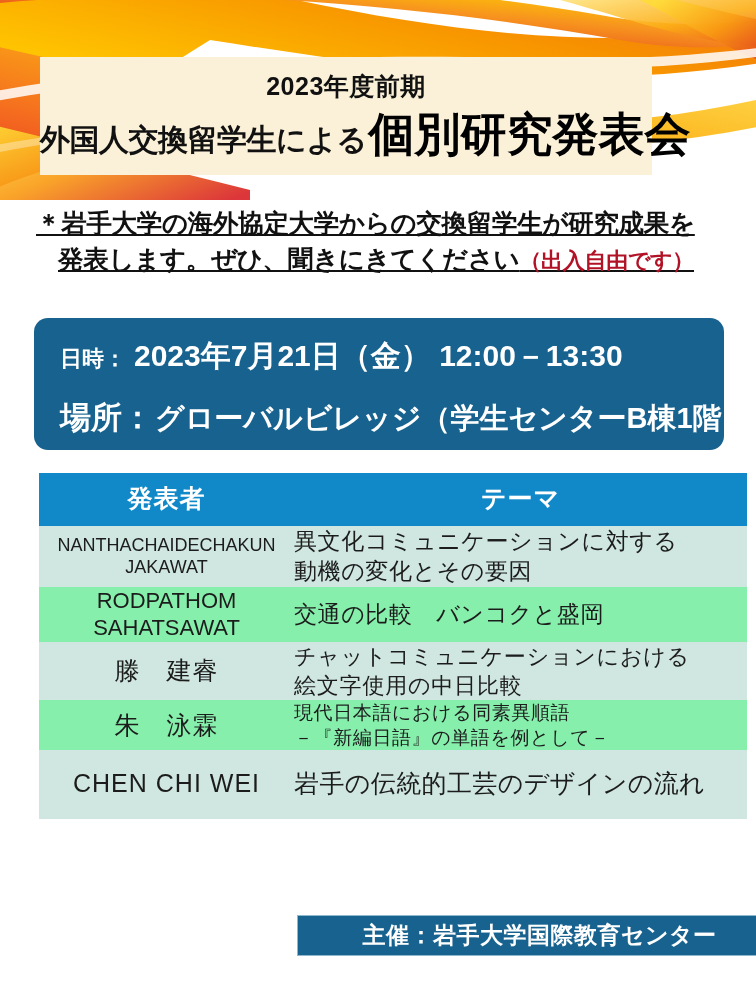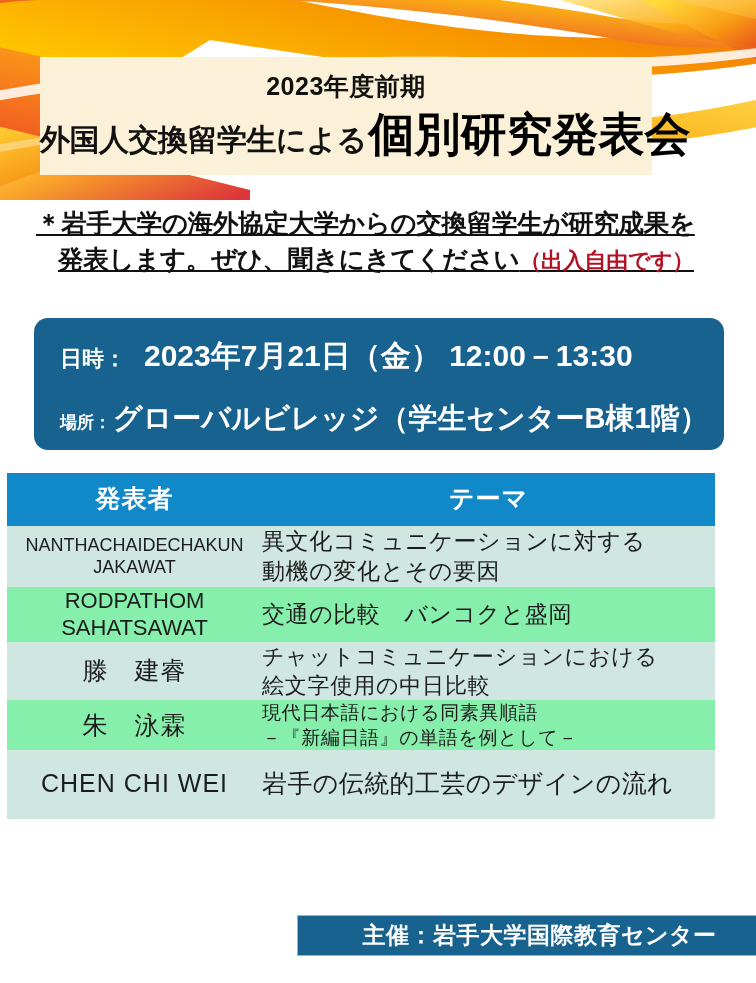--- a/index.html
+++ b/index.html
@@ -99,39 +99,39 @@
     border-radius: 14px;
     box-sizing: border-box;
     padding: 18px 24px 0 26px;
     color: #ffffff;
   }
   .info-row {
     display: flex;
     align-items: baseline;
     white-space: nowrap;
   }
-  .info-row.r1 { margin-bottom: 6px; gap: 10px; }
+  .info-row.r1 { margin-bottom: 6px; }
   .info-label-sm {
     font-size: 22px;
     font-weight: bold;
     letter-spacing: 0px;
   }
   .info-value-lg {
     font-size: 30px;
     font-weight: bold;
     letter-spacing: 0px;
     margin-left: 8px;
   }
-  .info-row.r2 .info-label-sm { font-size: 17px; text-align: center; }
+  .info-row.r2 .info-label-sm { font-size: 31px; text-align: center; }
   .info-row.r2 .info-value-lg { font-size: 29px; margin-left: 2px; margin-top: 16px; }
 
   
   .table {
     position: absolute;
-    left: 7px;
+    left: 39px;
     top: 473px;
     width: 708px;
     border-collapse: collapse;
   }
   .thead-row { background: #1189c9; }
   .thead-row th {
     color: #ffffff;
     font-size: 25px;
     font-weight: bold;
     padding: 9px 0 11px 0;

